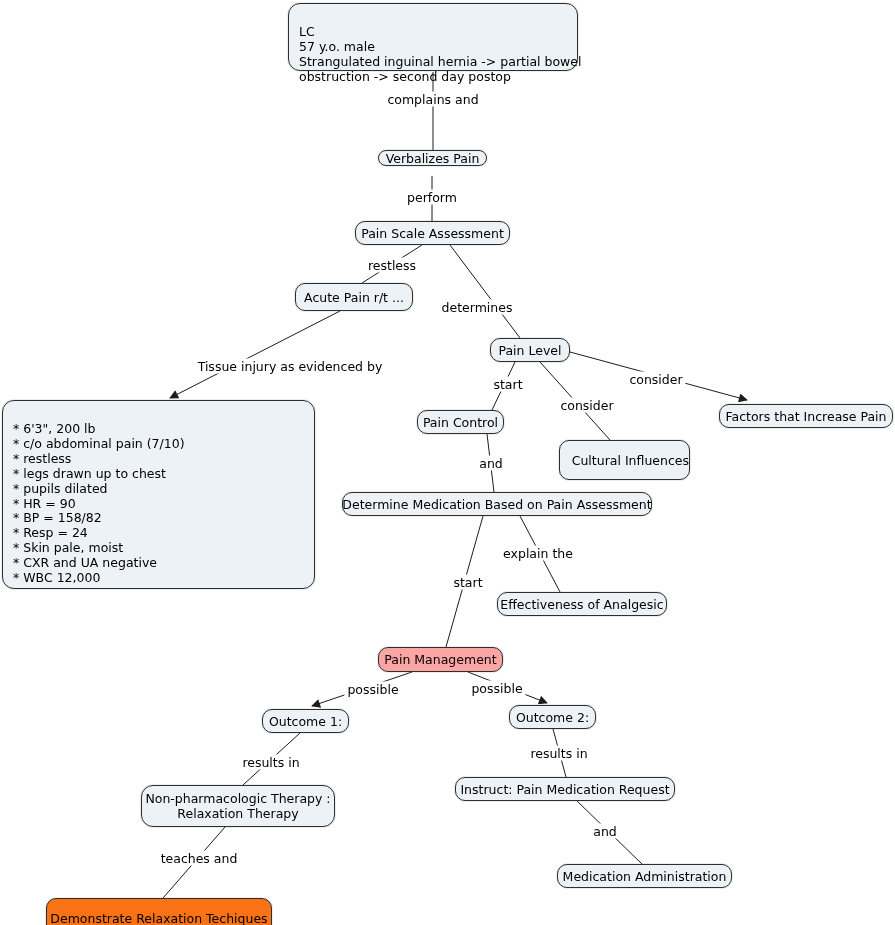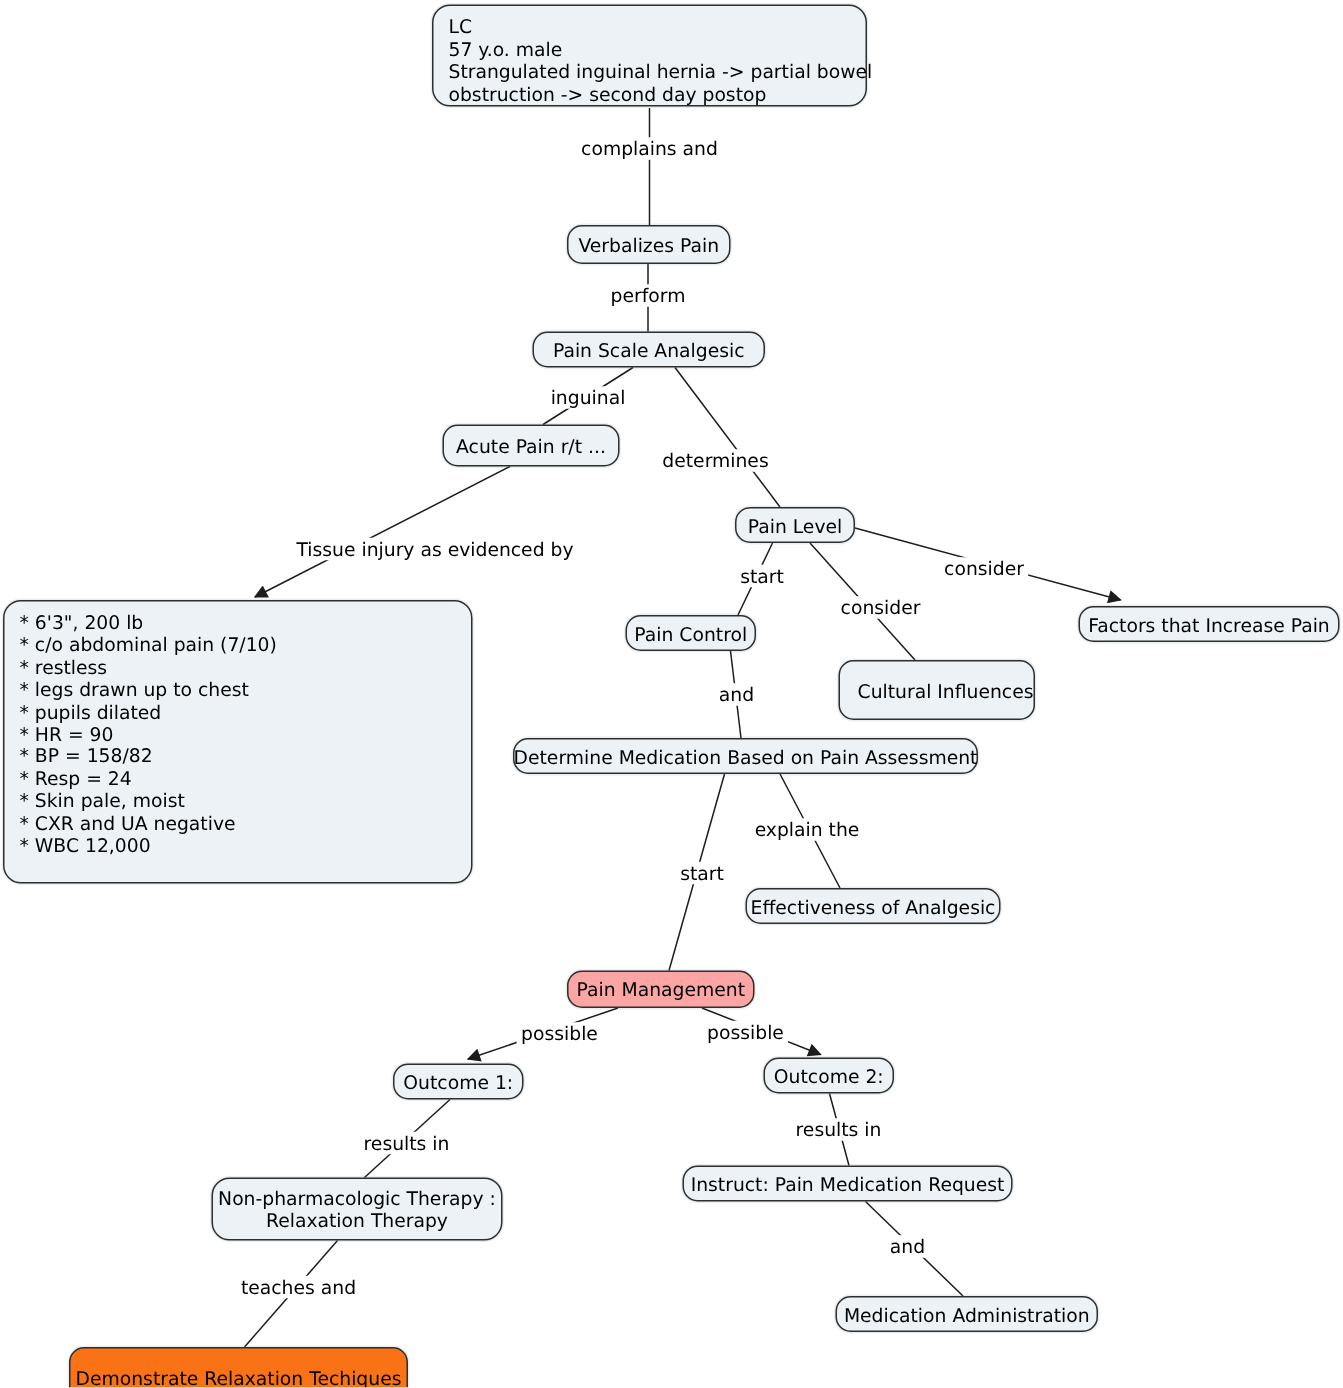--- a/index.html
+++ b/index.html
@@ -36,21 +36,21 @@
     align-items: center;
     text-align: center;
     z-index: 3;
     white-space: nowrap;
     box-shadow: 0 0 0 1px rgba(120,140,150,0.15);
   }
   .node.left {
     align-items: flex-start;
     text-align: right;
     justify-content: flex-start;
-    padding: 7px 10px;
+    padding: 21px 10px;
     border-radius: 12px;
   }
   .node.left .node-line {
     line-height: 14.9px;
   }
   .edge-label {
     position: absolute;
     transform: translate(-50%, -50%);
     background: #ffffff;
     color: #000000;
@@ -83,46 +83,46 @@
       <line x1="483" y1="516" x2="446" y2="647" stroke="#1c1c1c" stroke-width="1"></line>
       <line x1="412" y1="672" x2="312" y2="706" stroke="#1c1c1c" stroke-width="1" marker-end="url(#arrow)"></line>
       <line x1="468" y1="672" x2="547" y2="703" stroke="#1c1c1c" stroke-width="1" marker-end="url(#arrow)"></line>
       <line x1="300" y1="733" x2="243" y2="785" stroke="#1c1c1c" stroke-width="1"></line>
       <line x1="553" y1="729" x2="566" y2="777" stroke="#1c1c1c" stroke-width="1"></line>
       <line x1="225" y1="827" x2="163" y2="898" stroke="#1c1c1c" stroke-width="1"></line>
       <line x1="577" y1="801" x2="642" y2="864" stroke="#1c1c1c" stroke-width="1"></line>
     </svg>
     <div class="edge-label" style="left: 433px; top: 99px; text-align: right;">complains and</div>
     <div class="edge-label" style="left: 432px; top: 197px;">perform</div>
-    <div class="edge-label" style="left: 392px; top: 265px;">inguinal</div>
+    <div class="edge-label" style="left: 392px; top: 265px;">restless</div>
     <div class="edge-label" style="left: 477px; top: 307px;">determines</div>
     <div class="edge-label" style="left: 290px; top: 366px;">Tissue injury as evidenced by</div>
     <div class="edge-label" style="left: 508px; top: 384px;">start</div>
     <div class="edge-label" style="left: 587px; top: 405px;">consider</div>
     <div class="edge-label" style="left: 656px; top: 379px;">consider</div>
     <div class="edge-label" style="left: 491px; top: 463px;">and</div>
     <div class="edge-label" style="left: 538px; top: 553px;">explain the</div>
     <div class="edge-label" style="left: 468px; top: 582px;">start</div>
     <div class="edge-label" style="left: 373px; top: 689px;">possible</div>
     <div class="edge-label" style="left: 497px; top: 688px;">possible</div>
     <div class="edge-label" style="left: 271px; top: 762px;">results in</div>
     <div class="edge-label" style="left: 559px; top: 753px;">results in</div>
     <div class="edge-label" style="left: 605px; top: 831px;">and</div>
     <div class="edge-label" style="left: 199px; top: 858px;">teaches and</div>
     <div class="node left" style="left: 288px; top: 3px; width: 290px; height: 68px; background: rgb(237, 242, 246); border-color: rgb(46, 46, 46);">
       <div class="node-line">LC</div>
       <div class="node-line">57 y.o. male</div>
       <div class="node-line">Strangulated inguinal hernia -&gt; partial bowel</div>
       <div class="node-line">obstruction -&gt; second day postop</div>
     </div>
-    <div class="node" style="left: 378px; top: 150px; width: 109px; height: 26px; background: rgb(237, 242, 246); border-color: rgb(46, 46, 46);">
+    <div class="node" style="left: 378px; top: 150px; width: 109px; height: 16px; background: rgb(237, 242, 246); border-color: rgb(46, 46, 46);">
       <div class="node-line">Verbalizes Pain</div>
     </div>
     <div class="node" style="left: 355px; top: 221px; width: 155px; height: 24px; background: rgb(237, 242, 246); border-color: rgb(46, 46, 46);">
-      <div class="node-line">Pain Scale Analgesic</div>
+      <div class="node-line">Pain Scale Assessment</div>
     </div>
     <div class="node" style="left: 295px; top: 283px; width: 118px; height: 28px; background: rgb(237, 242, 246); border-color: rgb(46, 46, 46);">
       <div class="node-line">Acute Pain r/t ...</div>
     </div>
     <div class="node" style="left: 490px; top: 338px; width: 80px; height: 24px; background: rgb(237, 242, 246); border-color: rgb(46, 46, 46);">
       <div class="node-line">Pain Level</div>
     </div>
     <div class="node left" style="left: 2px; top: 400px; width: 313px; height: 189px; background: rgb(237, 242, 246); border-color: rgb(46, 46, 46);">
       <div class="node-line">* 6'3", 200 lb</div>
       <div class="node-line">* c/o abdominal pain (7/10)</div>

